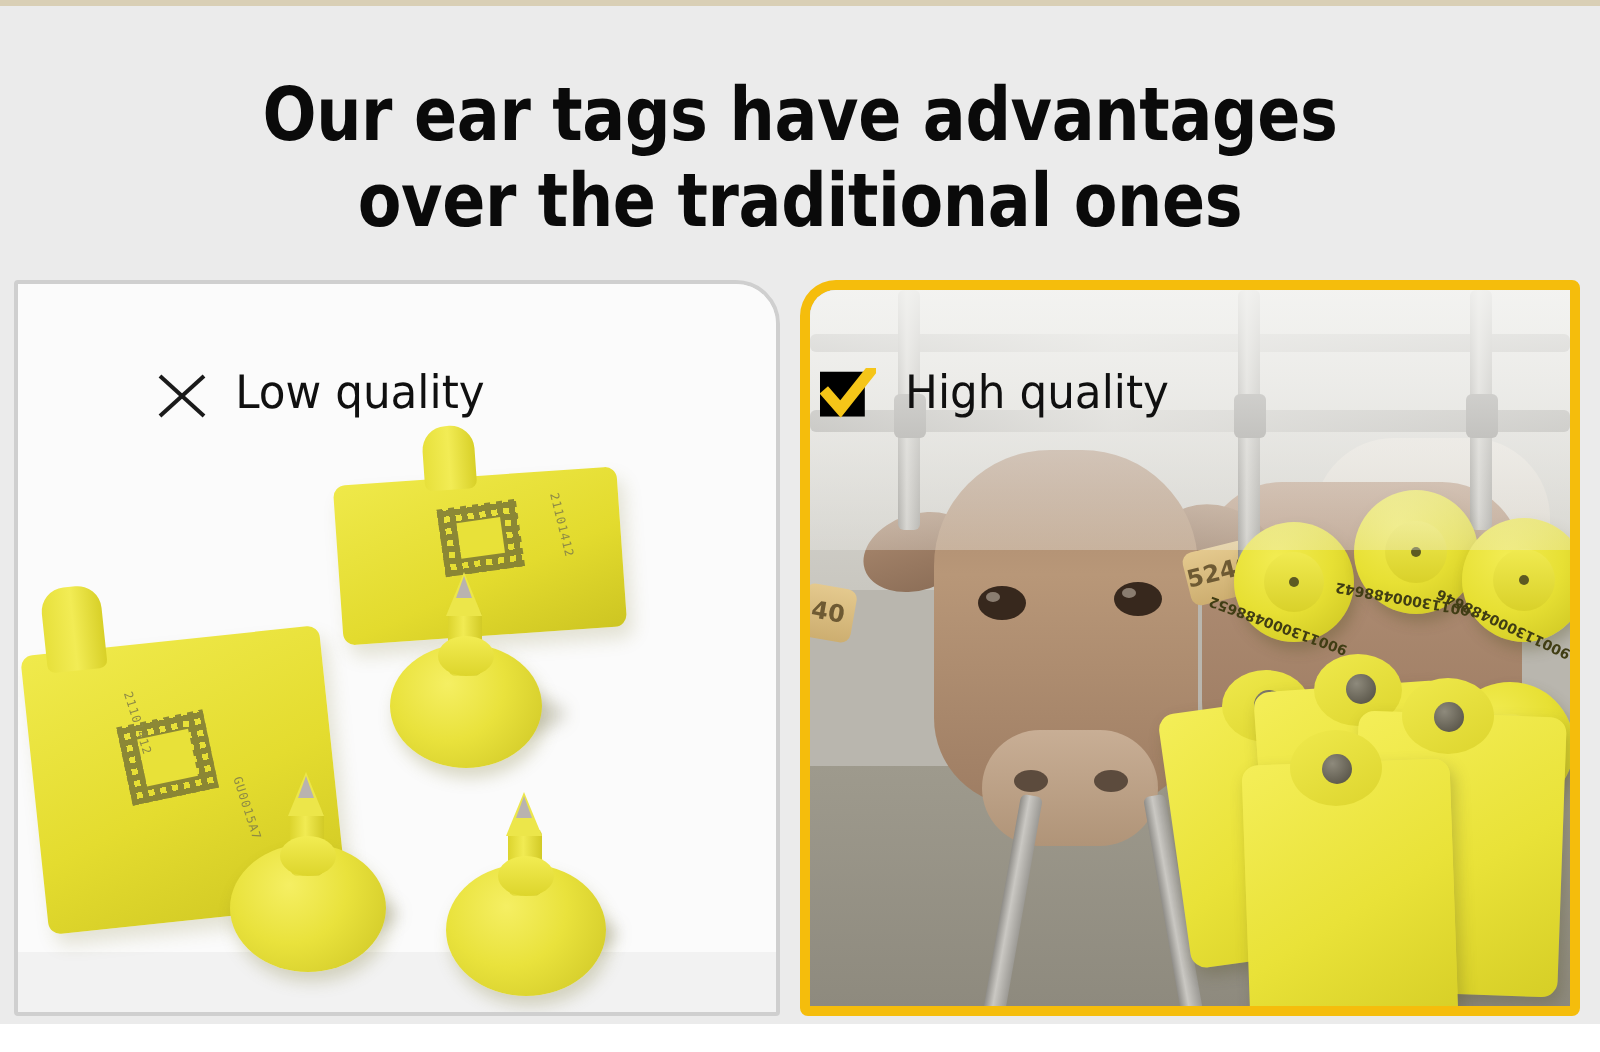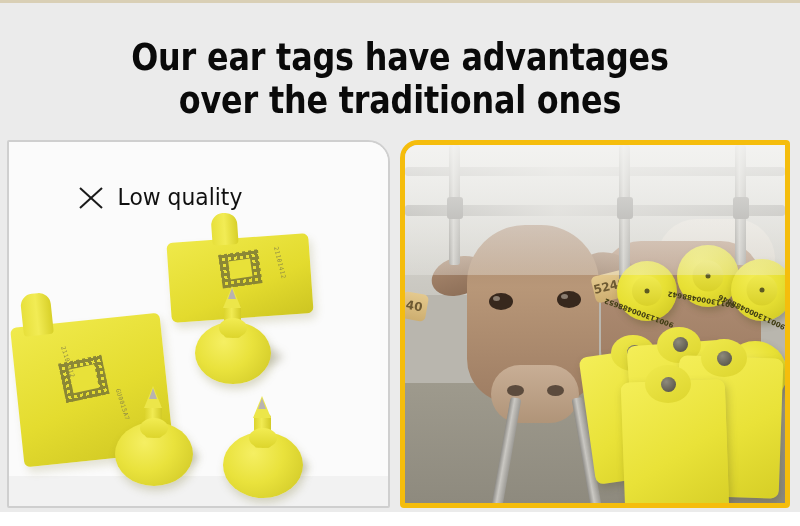--- a/index.html
+++ b/index.html
@@ -382,18 +382,27 @@
       </div>
       <div class="feat-label">Low quality</div>
     </div>
 
 
 
   </div>
 
   <div class="features features-right">
 
+    <div class="feat">
+      <div class="feat-mark">
+        <svg class="chk" viewBox="0 0 30 30">
+          <rect x="0" y="2" width="24" height="24" fill="#000000"></rect>
+          <path d="M4 14 L11 22 L30 -2" fill="none" stroke="#f5c518" stroke-width="6" stroke-linecap="square"></path>
+        </svg>
+      </div>
+      <div class="feat-label">High quality</div>
+    </div>
 
 
 
   </div>
 
 </div>
 
 </body></html>

